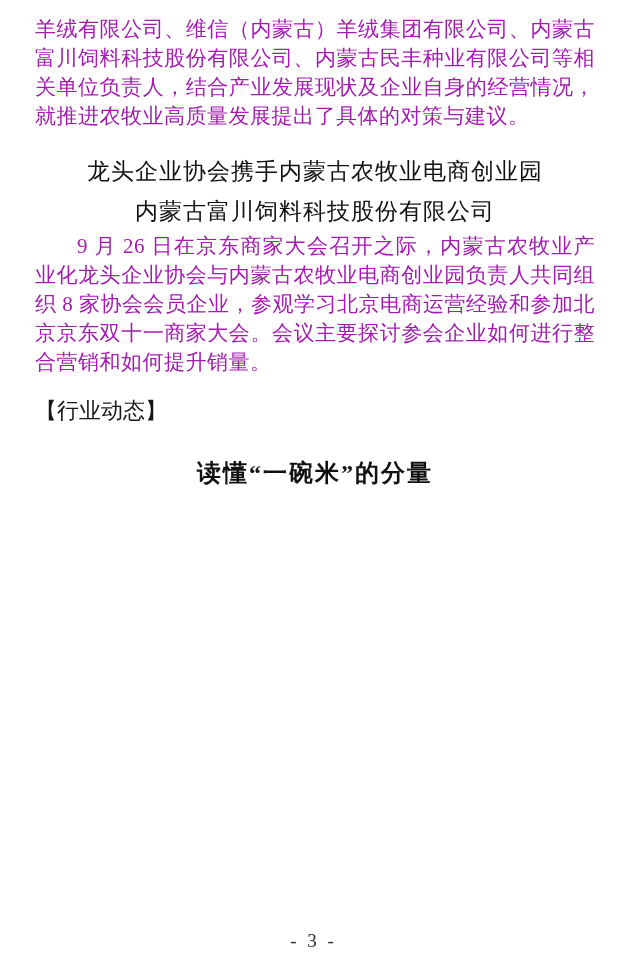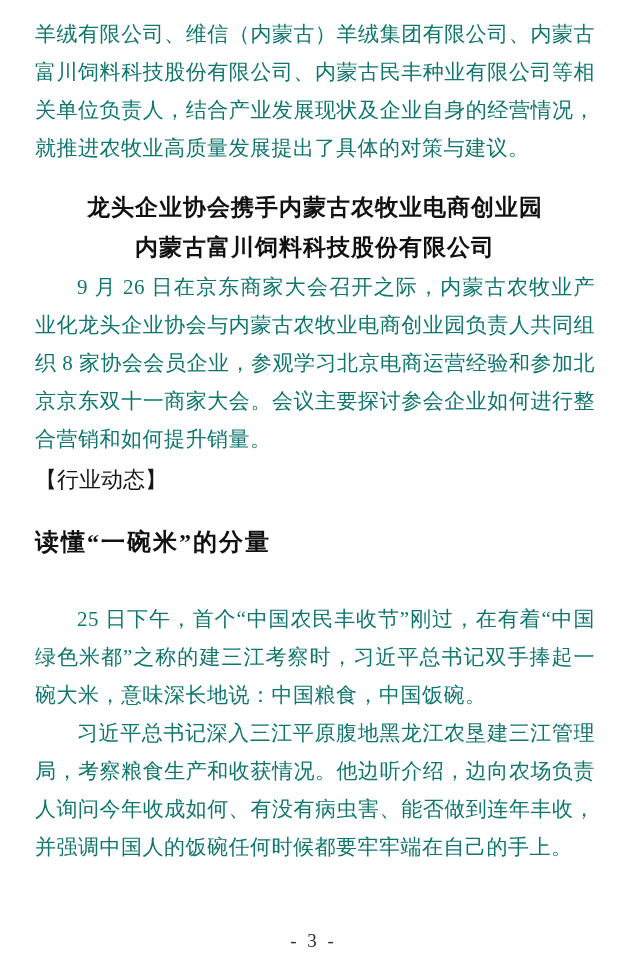--- a/index.html
+++ b/index.html
@@ -13,49 +13,49 @@
     overflow: hidden;
   }
   .page {
     position: absolute;
     inset: 0;
     background: #ffffff;
     padding: 15px 32px 0 35px;
   }
   .body-text {
     font-size: 21px;
-    line-height: 38px;
+    line-height: 29px;
     letter-spacing: 0.5px;
     text-align: justify;
-    color: #0f766e;
+    color: #a21caf;
   }
   .indent { text-indent: 2em; }
   .article-title {
     margin-top: 21px;
     font-size: 23px;
-    font-weight: bold;
+    font-weight: normal;
     text-align: center;
     line-height: 40px;
     letter-spacing: 1px;
     color: #111111;
   }
   .title-line { display: block; }
   .section-label {
-    margin-top: 8px;
+    margin-top: 20px;
     font-family: "Liberation Sans", "DejaVu Sans", sans-serif;
     font-size: 22px;
     line-height: 28px;
     font-weight: 500;
     color: #161616;
   }
   .article2-title {
     margin-top: 28px;
     font-size: 24px;
     font-weight: bold;
-    text-align: left;
+    text-align: center;
     line-height: 40px;
     letter-spacing: 2px;
     color: #111111;
   }
   .para-group p { margin: 0; }
   .footer {
     position: absolute;
     bottom: 14px;
     left: 0;
     right: 0;
@@ -76,20 +76,16 @@
     <span class="title-line">龙头企业协会携手内蒙古农牧业电商创业园</span>
     <span class="title-line">内蒙古富川饲料科技股份有限公司</span>
   </h2>
 
   <p class="body-text indent" style="">9 月 26 日在京东商家大会召开之际，内蒙古农牧业产业化龙头企业协会与内蒙古农牧业电商创业园负责人共同组织 8 家协会会员企业，参观学习北京电商运营经验和参加北京京东双十一商家大会。会议主要探讨参会企业如何进行整合营销和如何提升销量。</p>
 
   <div class="section-label">【行业动态】</div>
 
   <h2 class="article2-title">读懂“一碗米”的分量</h2>
 
-  <div class="para-group">
-    <p class="body-text indent" style="margin-top:38px;">25 日下午，首个“中国农民丰收节”刚过，在有着“中国绿色米都”之称的建三江考察时，习近平总书记双手捧起一碗大米，意味深长地说：中国粮食，中国饭碗。</p>
-    <p class="body-text indent">习近平总书记深入三江平原腹地黑龙江农垦建三江管理局，考察粮食生产和收获情况。他边听介绍，边向农场负责人询问今年收成如何、有没有病虫害、能否做到连年丰收，并强调中国人的饭碗任何时候都要牢牢端在自己的手上。</p>
-  </div>
 
   <div class="footer">- 3 -</div>
 
 </div>
 
 </body></html>

